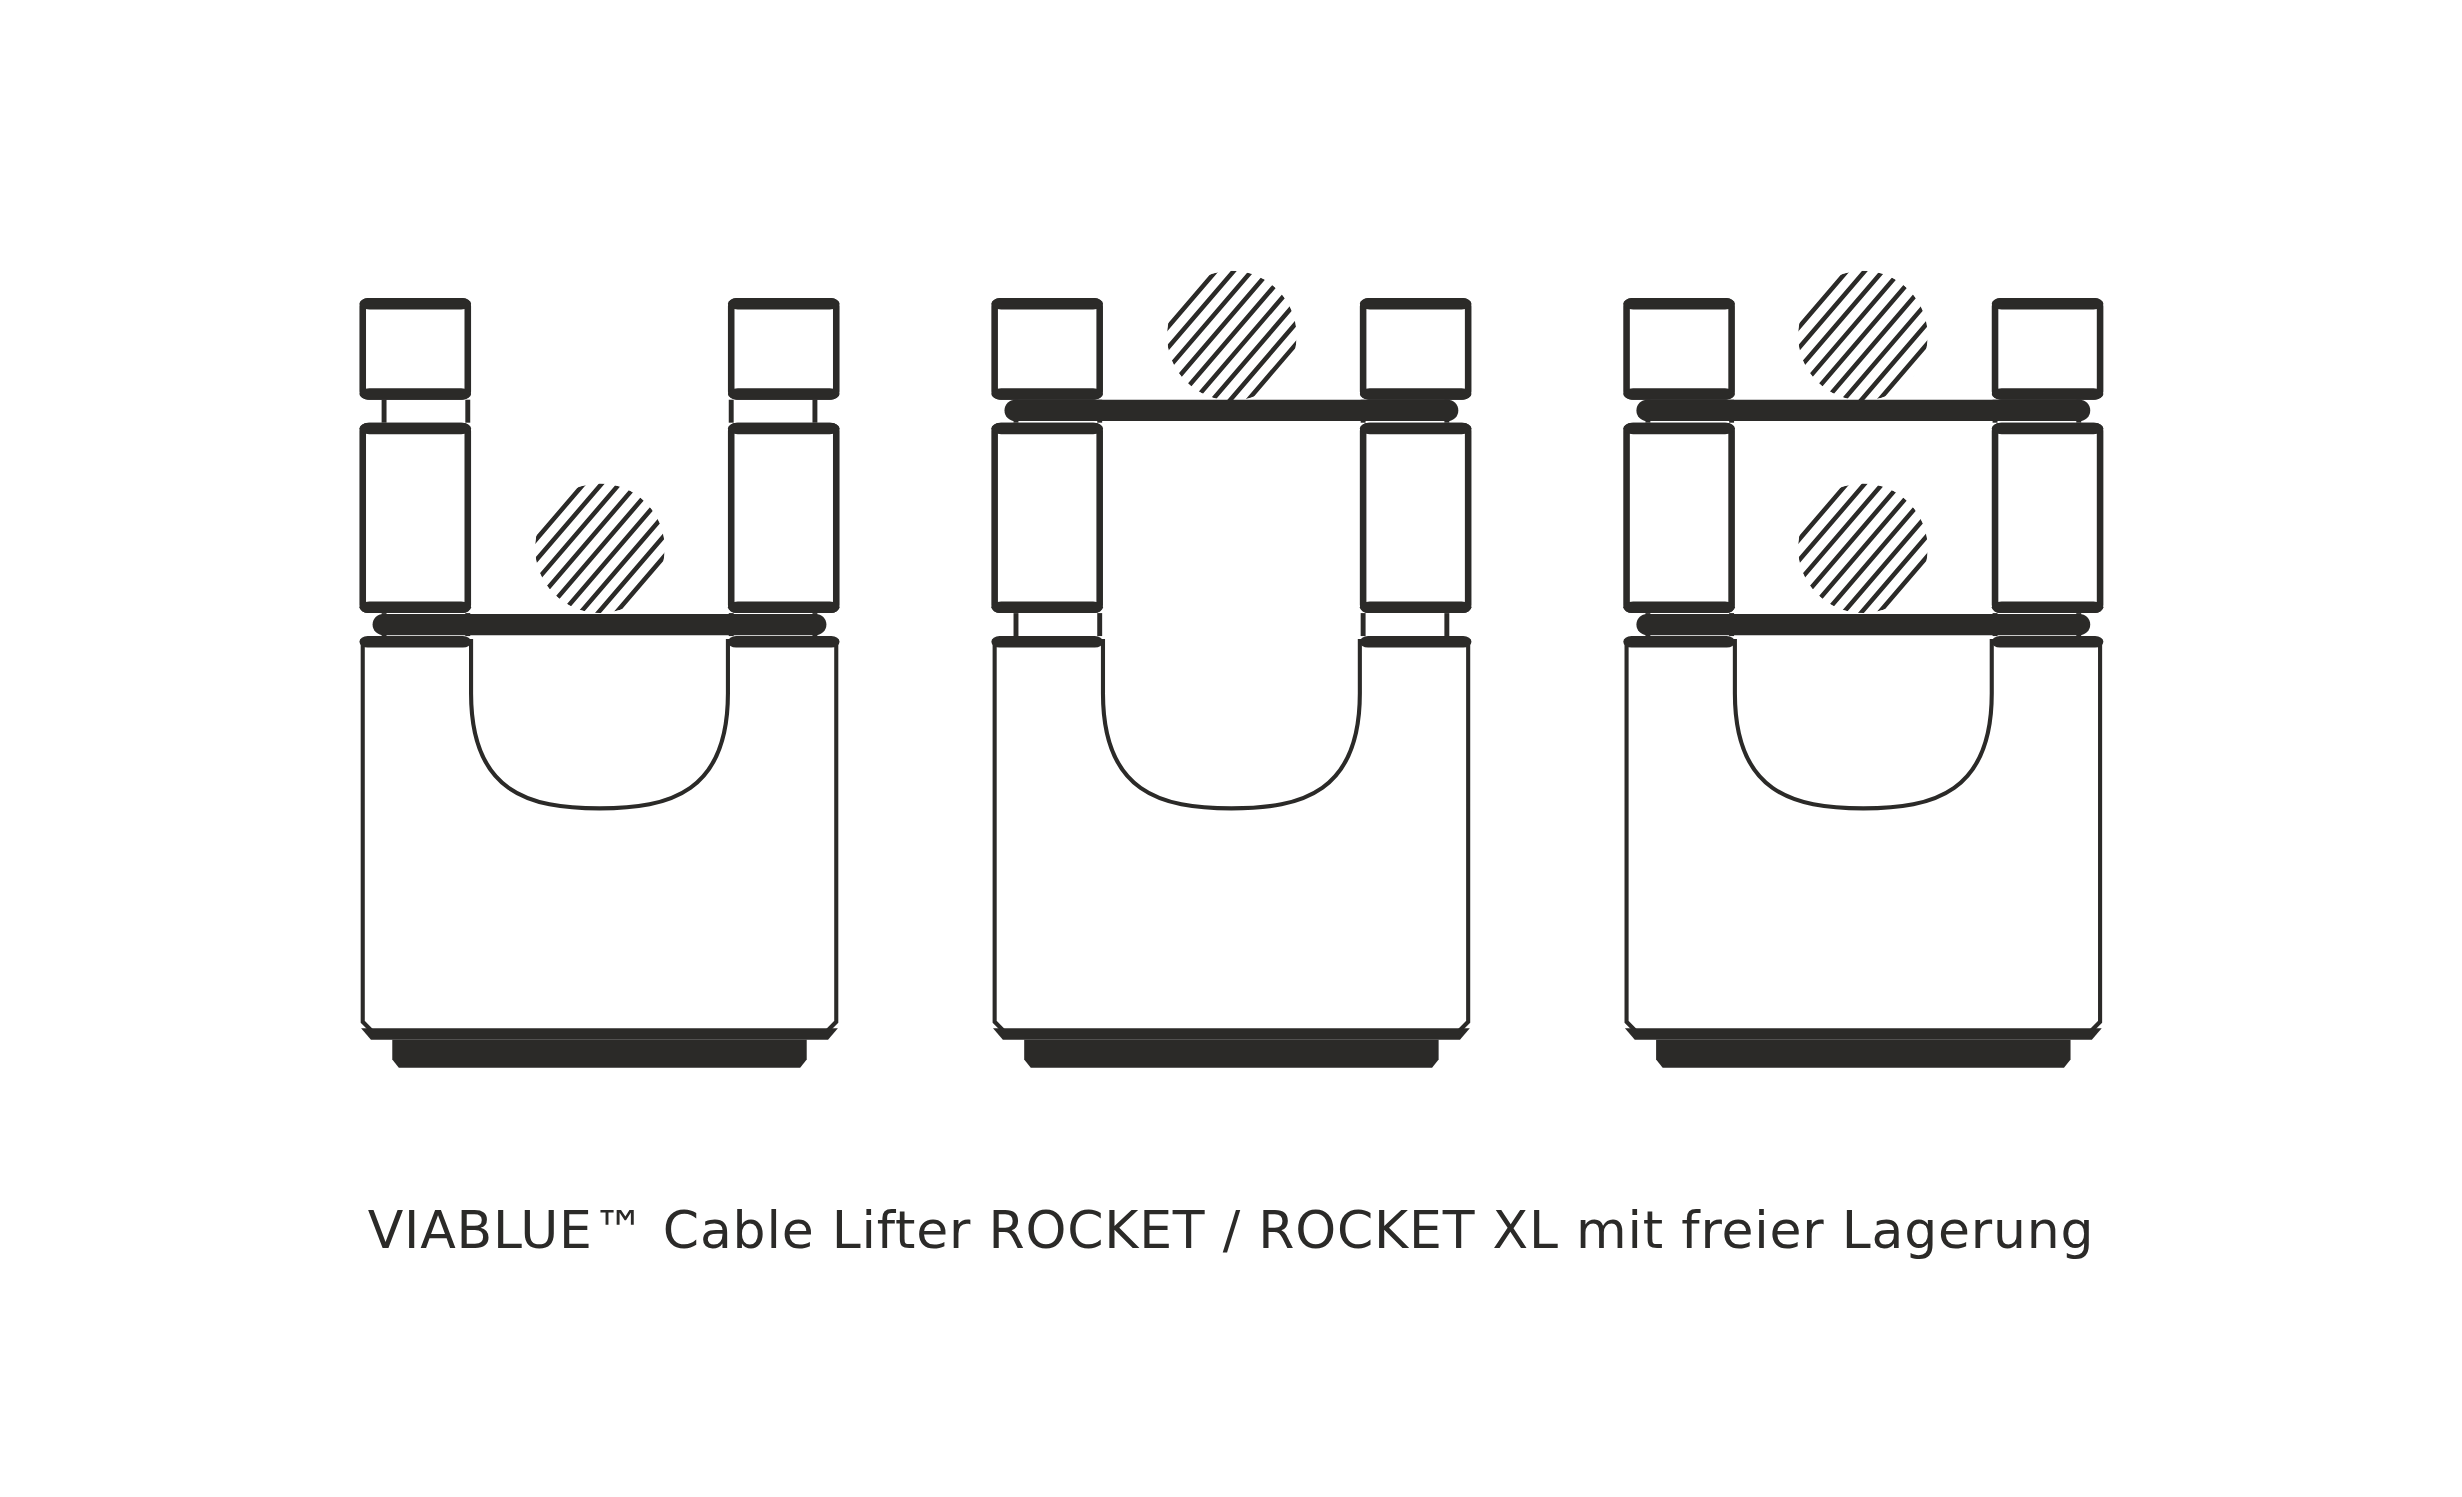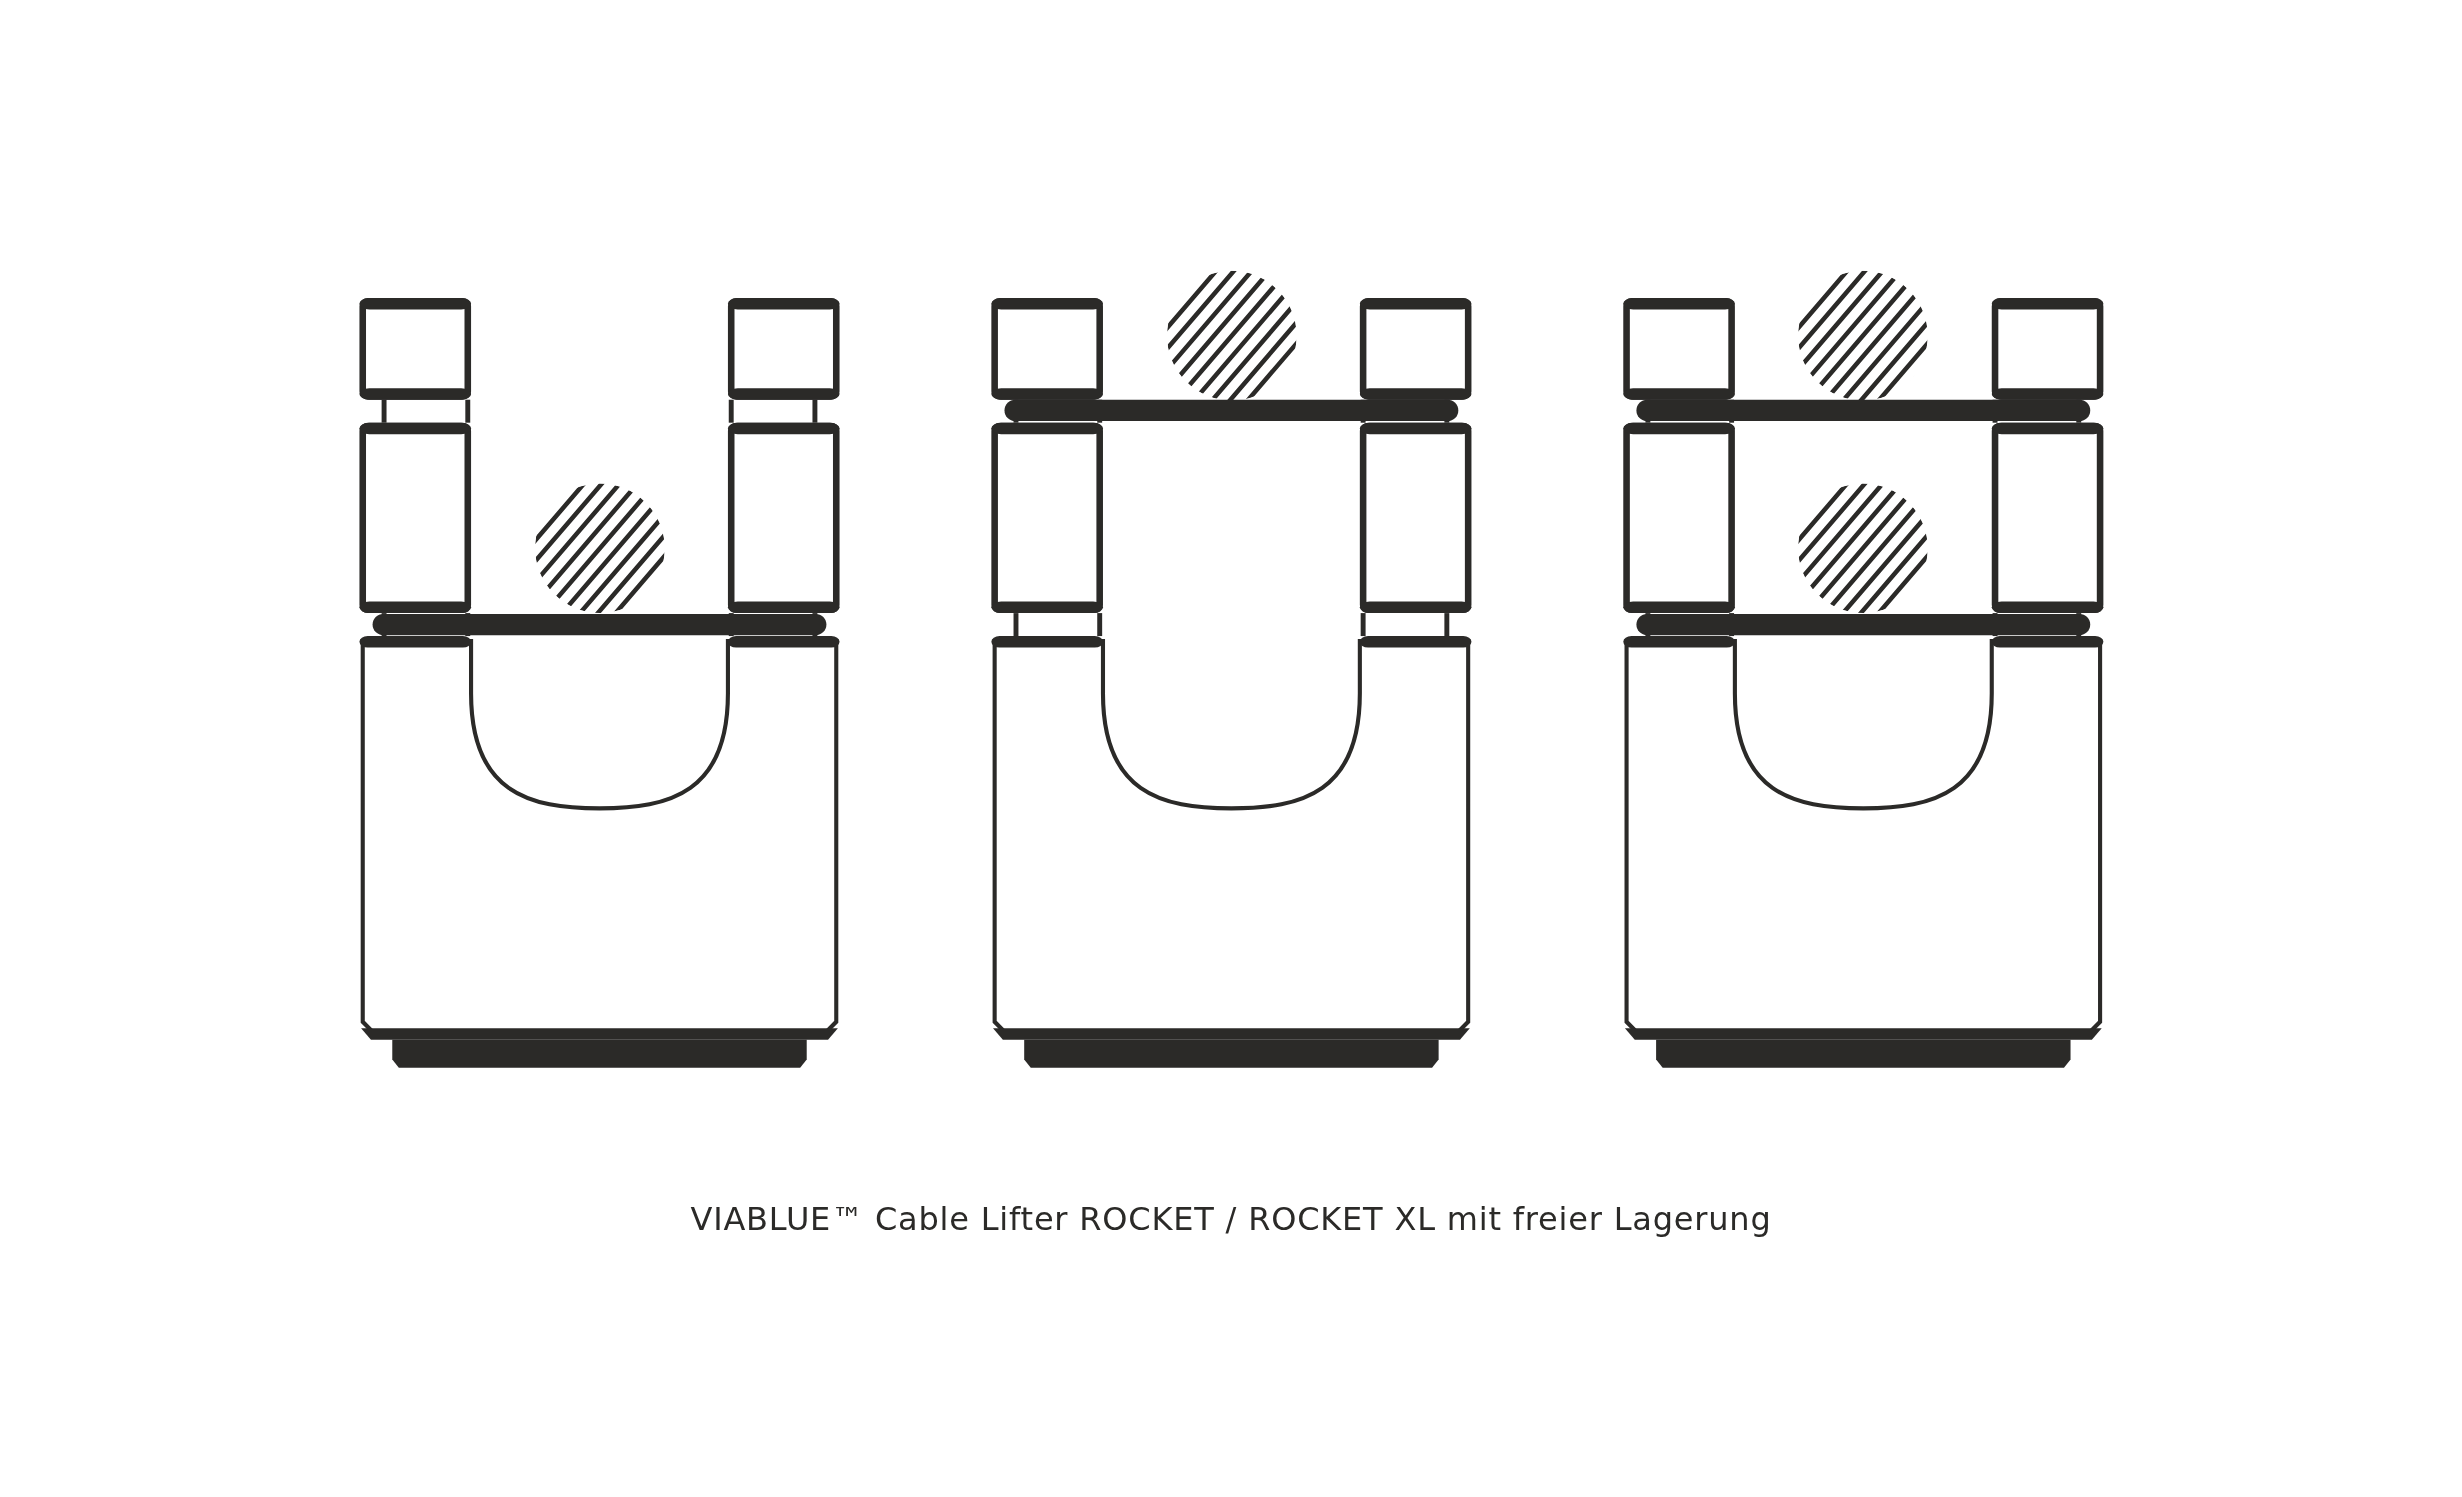--- a/index.html
+++ b/index.html
@@ -2,21 +2,21 @@
 <html style="font-size:13px"><head>
 <meta charset="utf-8">
 <style>
   html, body { margin: 0; padding: 0; background: #ffffff; }
   body { width: 2462px; height: 1497px; position: relative; overflow: hidden; }
   #stage { position: absolute; left: 0; top: 0; width: 2462px; height: 1497px; }
   .caption {
     position: absolute; left: 0; top: 1200px; width: 2462px;
     text-align: center;
     font-family: "DejaVu Sans", sans-serif;
-    font-size: 32px; letter-spacing: 0.8px;
+    font-size: 52px; letter-spacing: 0.8px;
     color: #2b2a28;
   }
 </style>
 </head>
 <body>
 
 <svg id="stage" xmlns="http://www.w3.org/2000/svg" width="2462" height="1497" viewBox="0 0 3000 1824">
     <g>
       <path d="M 442 781 L 574 781 L 574 845 C 574 965, 644 985, 730.5 985 C 817 985, 887 965, 887 845 L 887 781 L 1019 781 L 1019 1245 L 1007 1257 L 454 1257 L 442 1245 Z" fill="#ffffff" stroke="#2b2a28" stroke-width="5"></path>
       <rect x="438" y="775" width="136" height="14" rx="10" fill="#2b2a28"></rect>

